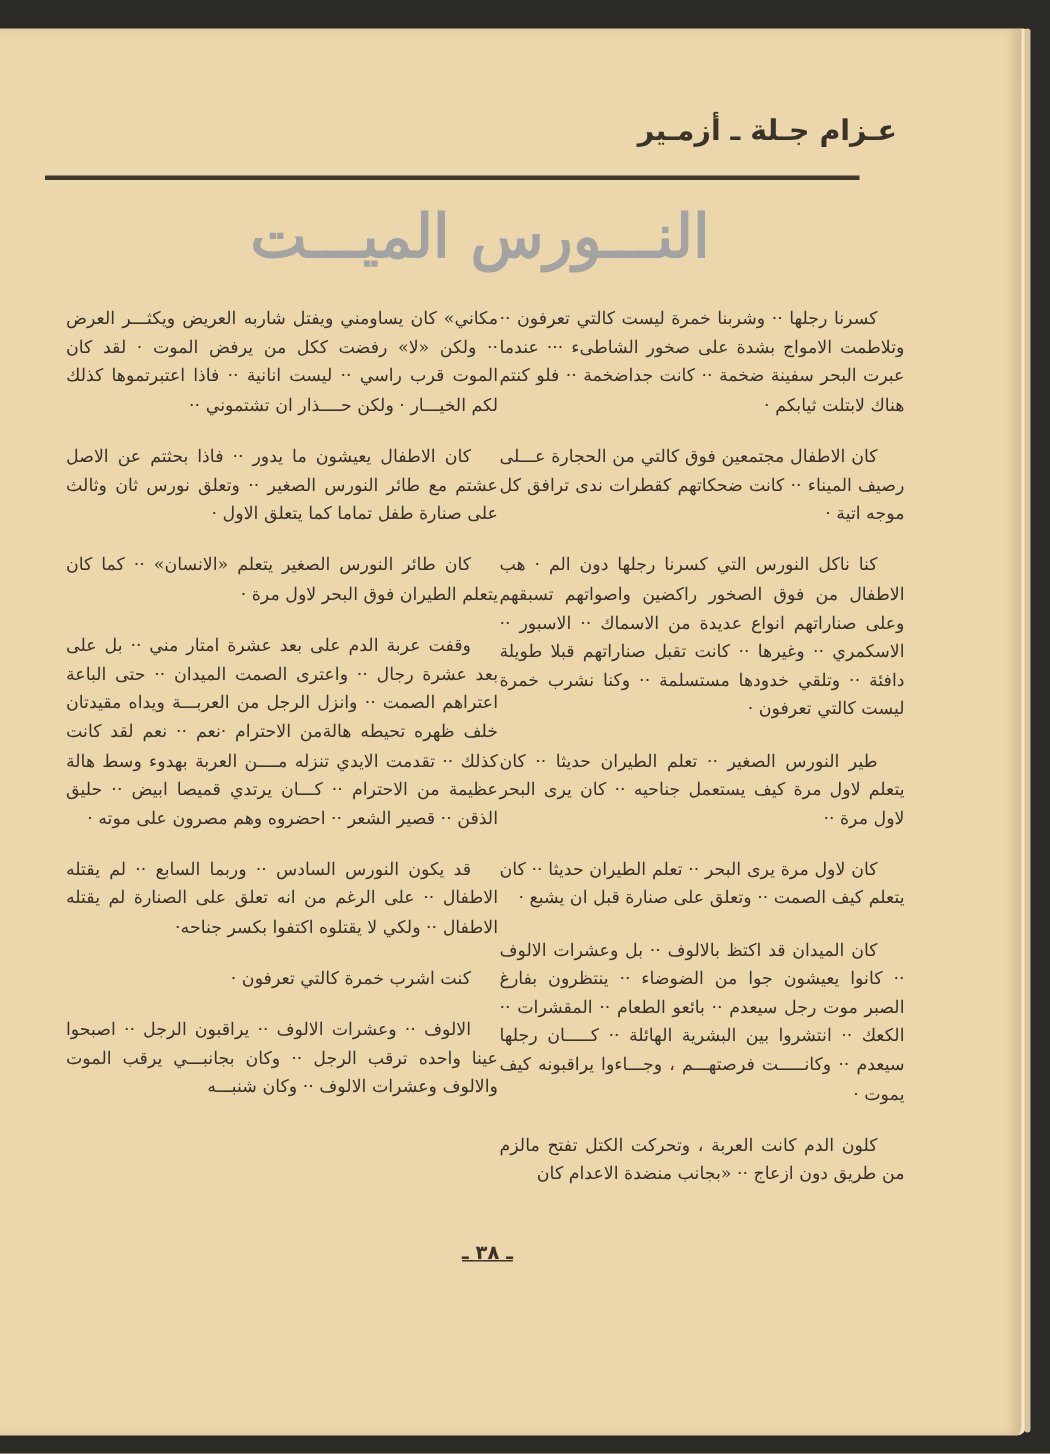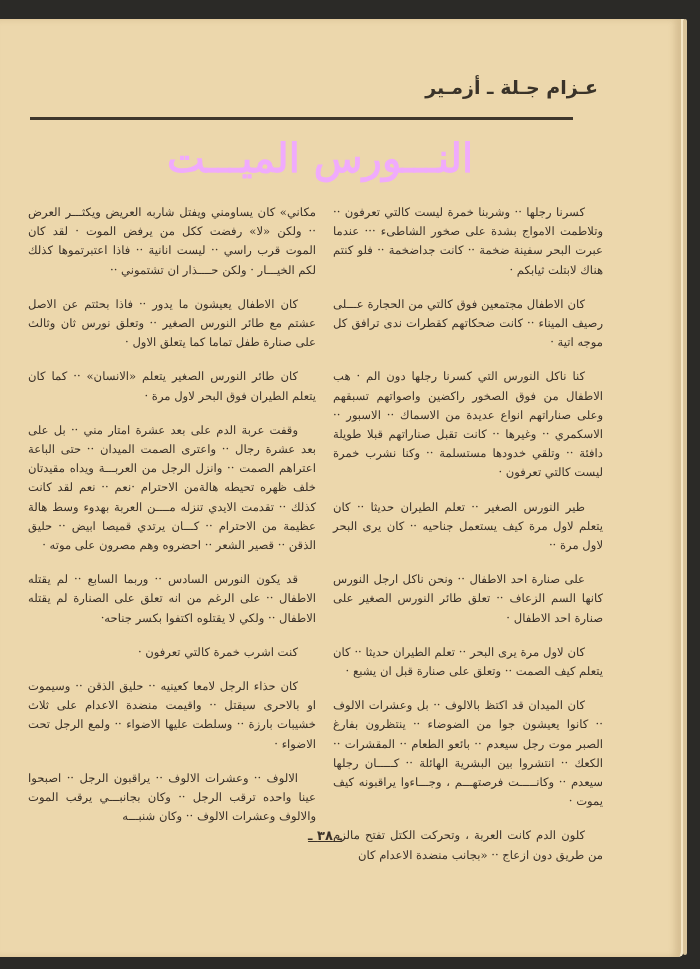--- a/index.html
+++ b/index.html
@@ -30,31 +30,31 @@
       letter-spacing: 0.5px;
     }
     .rule {
       position: absolute; left: 30px; top: 117px; width: 543px; height: 3px;
       background: #3f372d;
     }
     .title {
       position: absolute; left: 140px; top: 130px; width: 360px; height: 60px;
       direction: rtl; text-align: center;
       font-family: "DejaVu Serif", serif;
-      font-weight: bold; font-size: 40px; line-height: 56px; color: #f0abfc;
+      font-weight: bold; font-size: 40px; line-height: 56px; color: #a3a3a3;
       letter-spacing: 2px;
     }
     .col {
       position: absolute; top: 203px;
       direction: rtl; text-align: justify;
       font-family: "DejaVu Serif", serif;
       font-size: 11.6px; line-height: 19.2px; color: #3b3128;
     }
     .col-right { left: 333px; width: 270px; }
-    .col-left { left: 28px; width: 288px; }
+    .col-left { left: 44px; width: 288px; }
     .col p { margin: 0 0 15px 0; text-indent: 18px; }
     .col p.cont { text-indent: 0; }
     .page-number {
       position: absolute; left: 285px; top: 828px; width: 80px;
       text-align: center; direction: rtl;
       font-family: "DejaVu Sans", sans-serif; font-weight: bold;
       font-size: 13px; color: #3b3128; text-decoration: underline;
     }
   </style>
 </head>
@@ -65,30 +65,28 @@
 
 <div class="author">عـزام جـلة ـ أزمـير</div>
 <div class="rule"></div>
 <div class="title">النـــورس الميـــت</div>
 
 <div class="col col-right">
   <p>كسرنا رجلها ·· وشربنا خمرة ليست كالتي تعرفون ·· وتلاطمت الامواج بشدة على صخور الشاطىء ··· عندما عبرت البحر سفينة ضخمة ·· كانت جداضخمة ·· فلو كنتم هناك لابتلت ثيابكم ·</p>
   <p>كان الاطفال مجتمعين فوق كالتي من الحجارة عـــلى رصيف الميناء ·· كانت ضحكاتهم كقطرات ندى ترافق كل موجه اتية ·</p>
   <p>كنا ناكل النورس التي كسرنا رجلها دون الم · هب الاطفال من فوق الصخور راكضين واصواتهم تسبقهم وعلى صناراتهم انواع عديدة من الاسماك ·· الاسبور ·· الاسكمري ·· وغيرها ·· كانت تقبل صناراتهم قبلا طويلة دافئة ·· وتلقي خدودها مستسلمة ·· وكنا نشرب خمرة ليست كالتي تعرفون ·</p>
   <p>طير النورس الصغير ·· تعلم الطيران حديثا ·· كان يتعلم لاول مرة كيف يستعمل جناحيه ·· كان يرى البحر لاول مرة ··</p>
-  <p>على صنارة احد الاطفال ·· ونحن ناكل ارجل النورس كانها السم الزعاف ·· تعلق طائر النورس الصغير على صنارة احد الاطفال ·</p>
   <p>كان لاول مرة يرى البحر ·· تعلم الطيران حديثا ·· كان يتعلم كيف الصمت ·· وتعلق على صنارة قبل ان يشبع ·</p>
   <p>كان الميدان قد اكتظ بالالوف ·· بل وعشرات الالوف ·· كانوا يعيشون جوا من الضوضاء ·· ينتظرون بفارغ الصبر موت رجل سيعدم ·· بائعو الطعام ·· المقشرات ·· الكعك ·· انتشروا بين البشرية الهائلة ·· كـــــان رجلها سيعدم ·· وكانـــــت فرصتهـــم ، وجـــاءوا يراقبونه كيف يموت ·</p>
   <p>كلون الدم كانت العربة ، وتحركت الكتل تفتح مالزم من طريق دون ازعاج ·· «بجانب منضدة الاعدام كان</p>
 </div>
 
 <div class="col col-left">
   <p class="cont">مكاني» كان يساومني ويفتل شاربه العريض ويكثـــر العرض ·· ولكن «لا» رفضت ككل من يرفض الموت · لقد كان الموت قرب راسي ·· ليست انانية ·· فاذا اعتبرتموها كذلك لكم الخيـــار · ولكن حــــذار ان تشتموني ··</p>
   <p>كان الاطفال يعيشون ما يدور ·· فاذا بحثتم عن الاصل عشتم مع طائر النورس الصغير ·· وتعلق نورس ثان وثالث على صنارة طفل تماما كما يتعلق الاول ·</p>
   <p>كان طائر النورس الصغير يتعلم «الانسان» ·· كما كان يتعلم الطيران فوق البحر لاول مرة ·</p>
   <p>وقفت عربة الدم على بعد عشرة امتار مني ·· بل على بعد عشرة رجال ·· واعترى الصمت الميدان ·· حتى الباعة اعتراهم الصمت ·· وانزل الرجل من العربـــة ويداه مقيدتان خلف ظهره تحيطه هالةمن الاحترام ·نعم ·· نعم لقد كانت كذلك ·· تقدمت الايدي تنزله مــــن العربة بهدوء وسط هالة عظيمة من الاحترام ·· كـــان يرتدي قميصا ابيض ·· حليق الذقن ·· قصير الشعر ·· احضروه وهم مصرون على موته ·</p>
   <p>قد يكون النورس السادس ·· وربما السابع ·· لم يقتله الاطفال ·· على الرغم من انه تعلق على الصنارة لم يقتله الاطفال ·· ولكي لا يقتلوه اكتفوا بكسر جناحه·</p>
   <p>كنت اشرب خمرة كالتي تعرفون ·</p>
-  <p>كان حذاء الرجل لامعا كعينيه ·· حليق الذقن ·· وسيموت او بالاحرى سيقتل ·· واقيمت منضدة الاعدام على ثلاث خشيبات بارزة ·· وسلطت عليها الاضواء ·· ولمع الرجل تحت الاضواء ·</p>
   <p>الالوف ·· وعشرات الالوف ·· يراقبون الرجل ·· اصبحوا عينا واحده ترقب الرجل ·· وكان بجانبـــي يرقب الموت والالوف وعشرات الالوف ·· وكان شنبـــه</p>
 </div>
 
 <div class="page-number">ـ ٣٨ ـ</div>
 
 </body></html>

